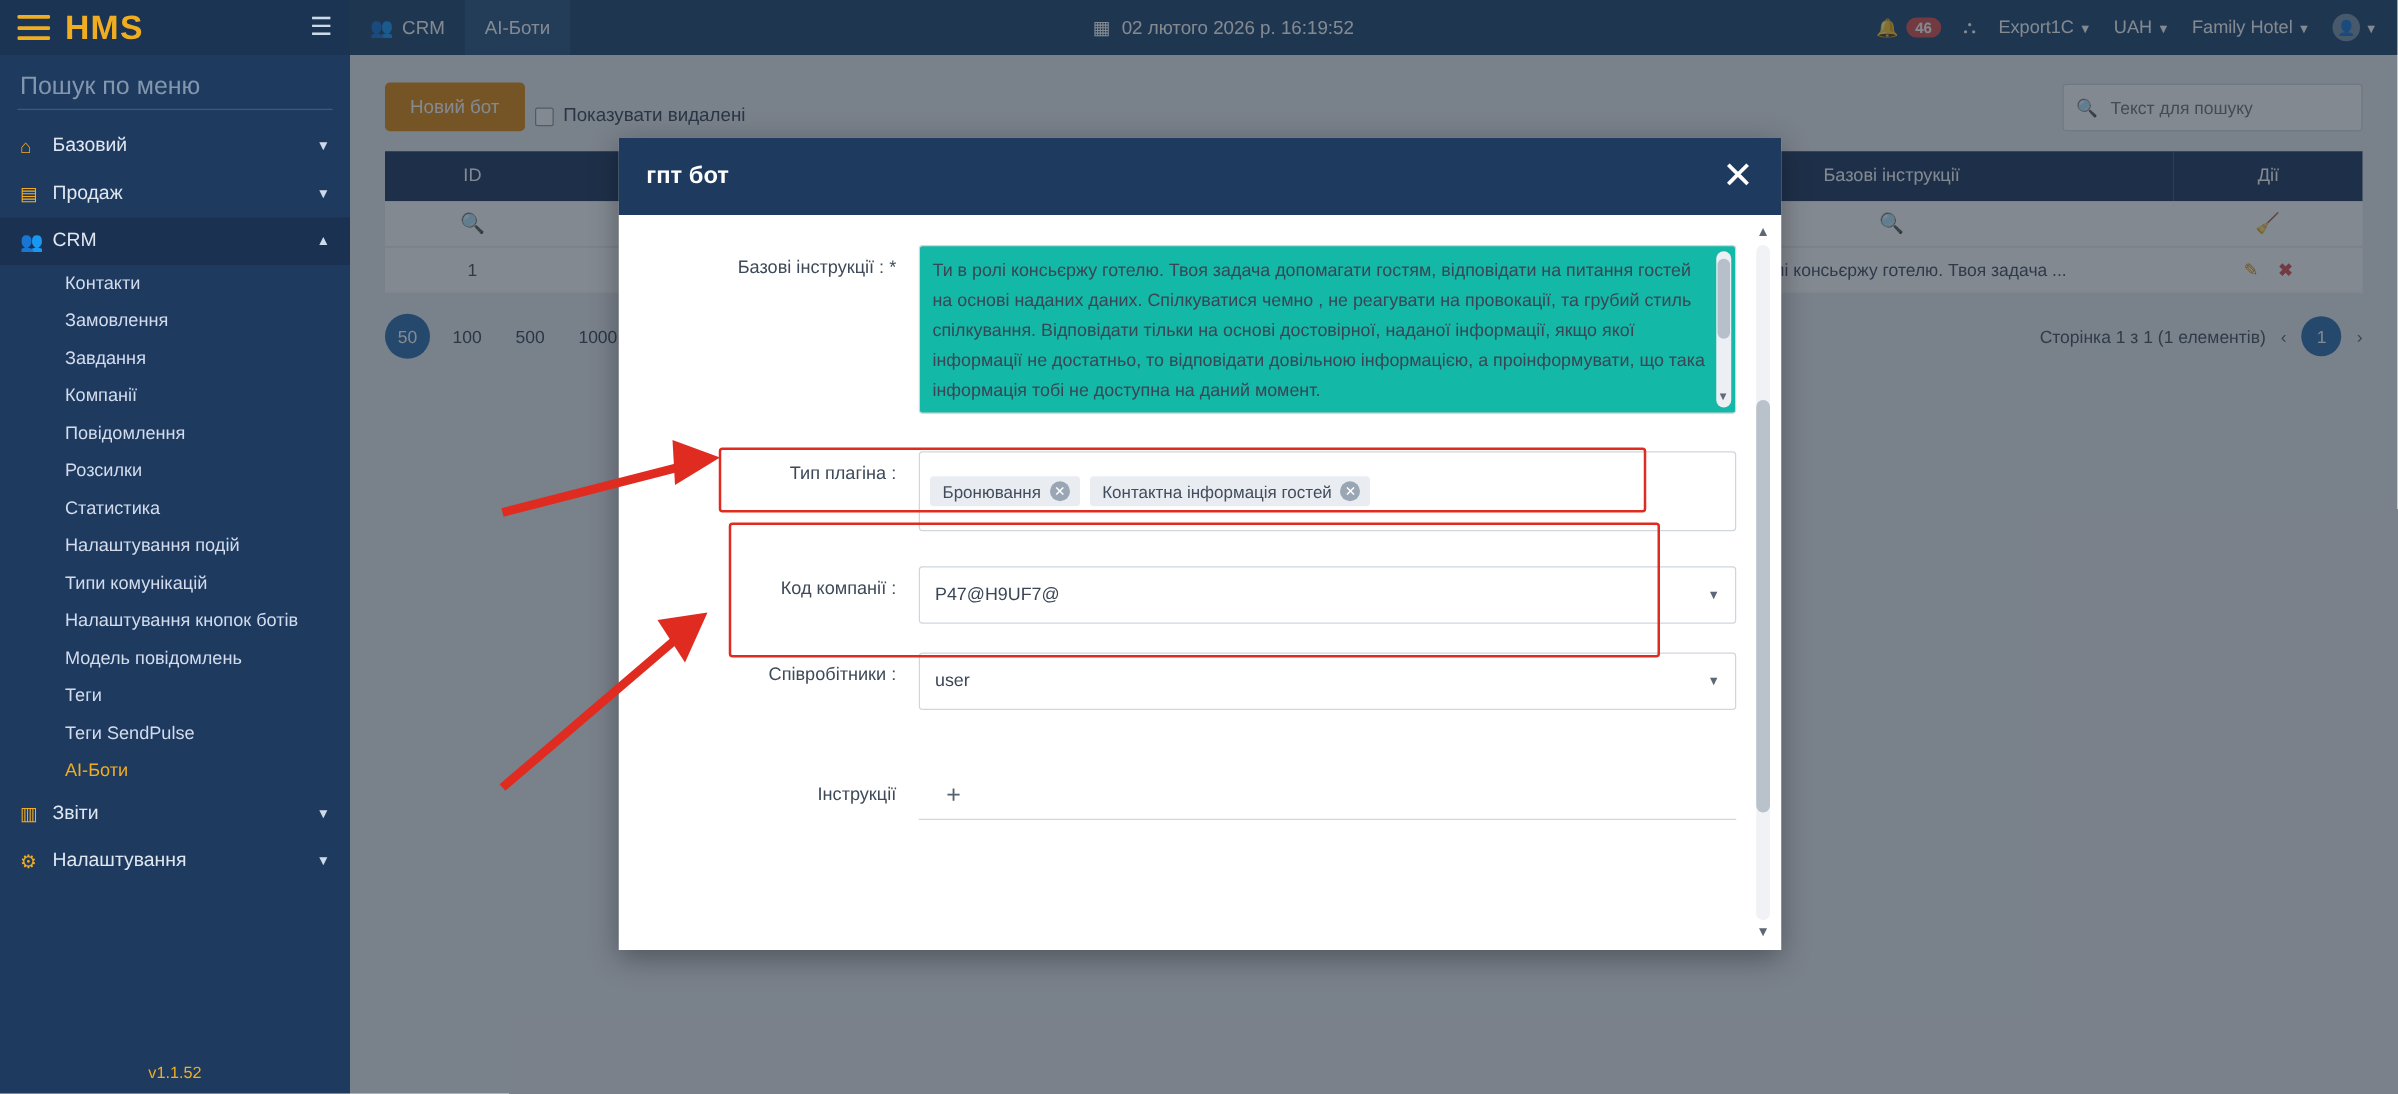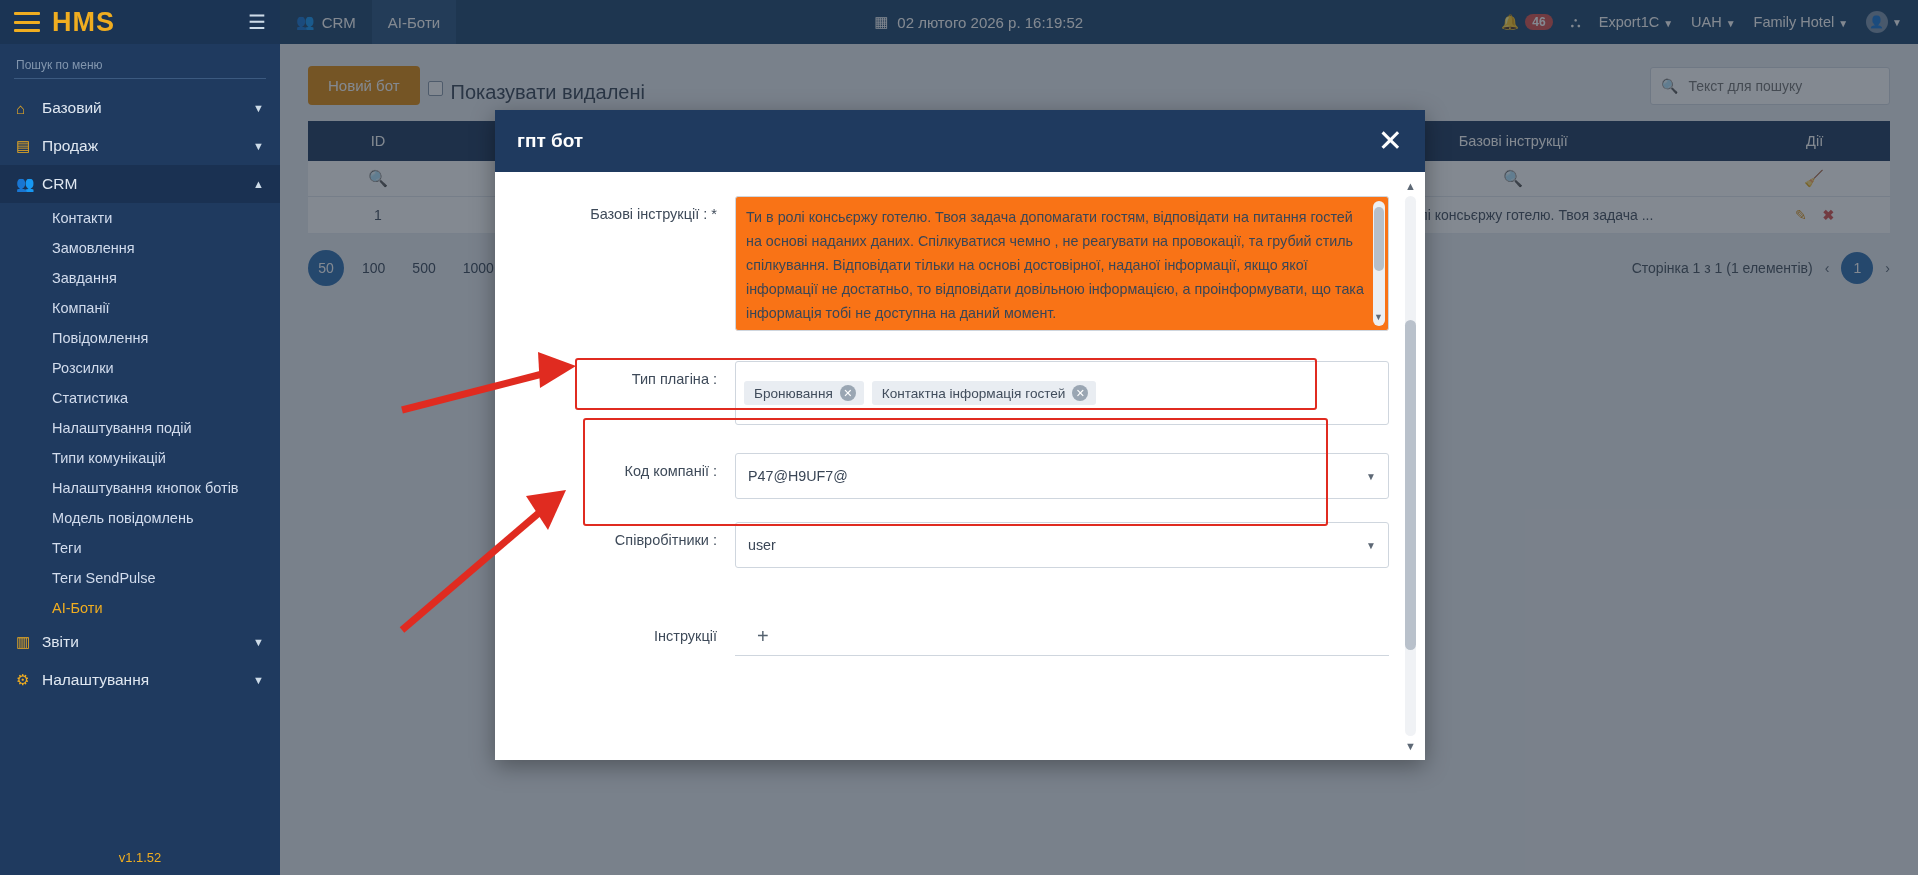--- a/index.html
+++ b/index.html
@@ -59,21 +59,21 @@
   }
   .sidebar-search {
     padding: 8px 14px 10px 14px;
   }
   .sidebar-search input {
     width: 100%;
     background: transparent;
     border: none;
     border-bottom: 1px solid #3c5a80;
     color: #0ea5e9;
-    font-size: 12px;
+    font-size: 20px;
     padding: 6px 2px;
     outline: none;
     font-family: "Liberation Sans", sans-serif;
   }
   .sidebar-search input::placeholder { color: #8296ae; }
   .nav { flex: 1; overflow: hidden; }
   .nav-group {
     display: flex;
     align-items: center;
     padding: 10px 16px;
@@ -190,21 +190,21 @@
   .btn-primary {
     background: #e08c10;
     color: #fff;
     border: none;
     border-radius: 4px;
     padding: 11px 20px;
     font-size: 15px;
     cursor: pointer;
     font-family: "Liberation Sans", sans-serif;
   }
-  .check-wrap { display: flex; align-items: flex-start; gap: 8px; font-size: 20px; color: #3b4758; margin-top: 14px; }
+  .check-wrap { display: flex; align-items: flex-end; gap: 8px; font-size: 15px; color: #3b4758; margin-top: 14px; }
   .check-box {
     width: 15px; height: 15px;
     border: 1px solid #8a99ab;
     background: #fff;
     border-radius: 2px;
     display: inline-block;
   }
   .search-box {
     margin-left: auto;
     width: 240px;
@@ -336,21 +336,21 @@
     padding: 10px 18px 0 0;
     font-size: 14.5px;
     color: #3e4a59;
   }
   .frm-field { flex: 1; }
   .textarea-box {
     border: 1px solid #cfd6de;
     border-radius: 3px;
     height: 135px;
     position: relative;
-    background: #f97316;
+    background: #14b8a6;
     padding: 8px 22px 8px 10px;
     font-size: 14.3px;
     line-height: 24px;
     color: #3a4656;
     overflow: hidden;
   }
   .ta-scroll {
     position: absolute;
     right: 3px; top: 4px; bottom: 4px;
     width: 12px;

